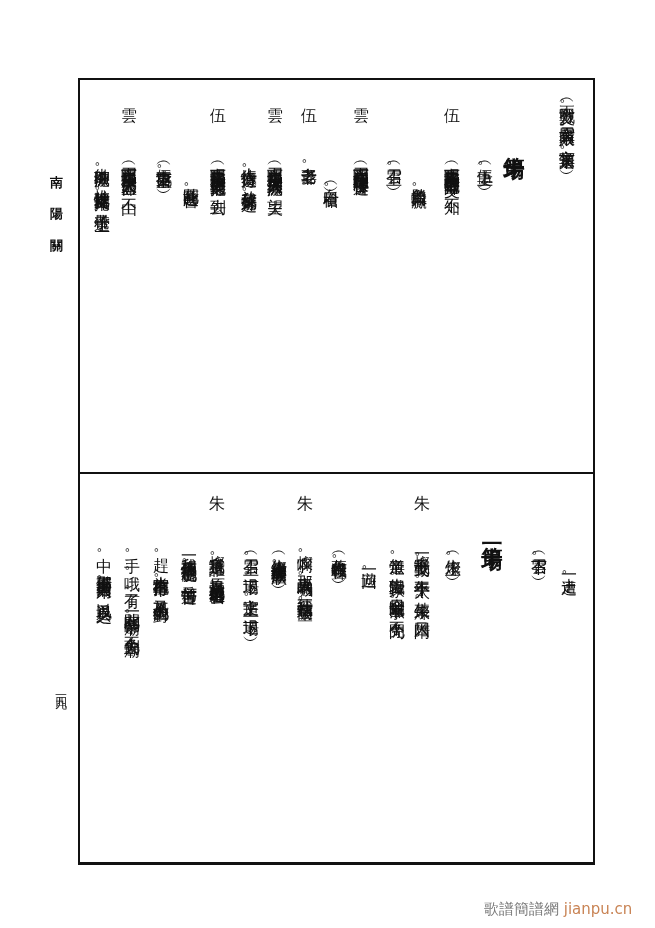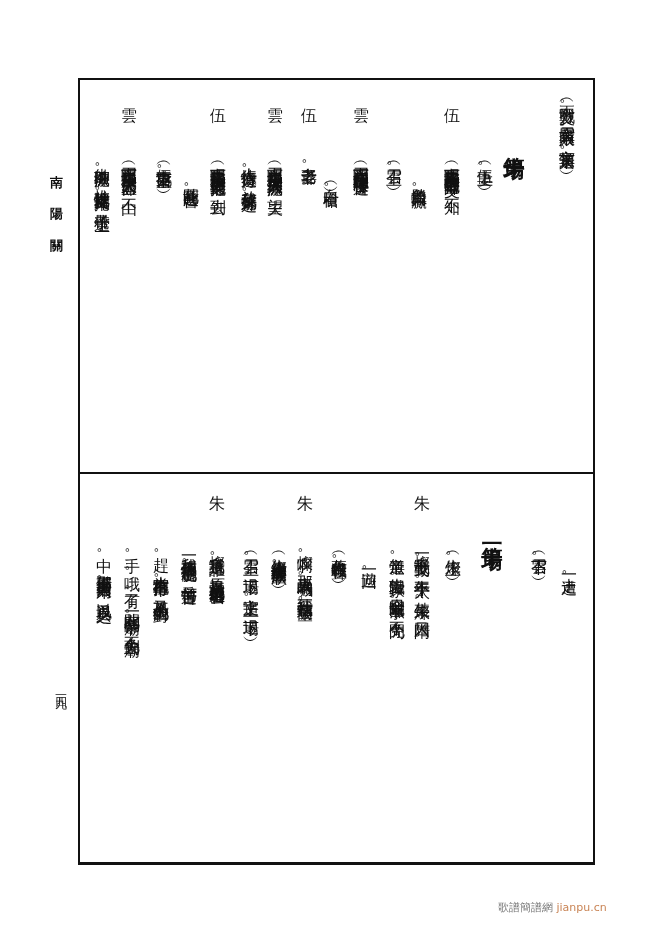--- a/index.html
+++ b/index.html
@@ -11,21 +11,21 @@
   .divider { position: absolute; left: 78px; top: 472px; width: 517px; height: 0;
              border-top: 2px solid #111; }
   .col { position: absolute; writing-mode: vertical-rl; text-orientation: upright;
          font-size: 16px; line-height: 18px; letter-spacing: 1px; white-space: nowrap; }
   .speaker { font-size: 16px; letter-spacing: 0; }
   .scene { font-size: 21px; font-weight: bold; letter-spacing: 1px; }
   .margin-title { position: absolute; left: 47px; top: 165px; writing-mode: vertical-rl;
                   text-orientation: upright; font-size: 13px; letter-spacing: 32px; font-weight: bold; }
   .page-no { position: absolute; left: 52px; top: 688px; writing-mode: vertical-rl;
              text-orientation: upright; font-size: 12px; letter-spacing: 0; }
-  .watermark { position: absolute; left: 498px; top: 900px; font-size: 11px; color: #777;
+  .watermark { position: absolute; left: 484px; top: 900px; font-size: 15px; color: #777;
                font-family: "DejaVu Sans", sans-serif; white-space: nowrap; }
   .watermark .url { color: #c98455; font-family: "DejaVu Sans", sans-serif; }
 </style>
 </head>
 <body>
 
 <div class="frame"></div>
 <div class="divider"></div>
 
 <div class="margin-title">南陽關</div>

